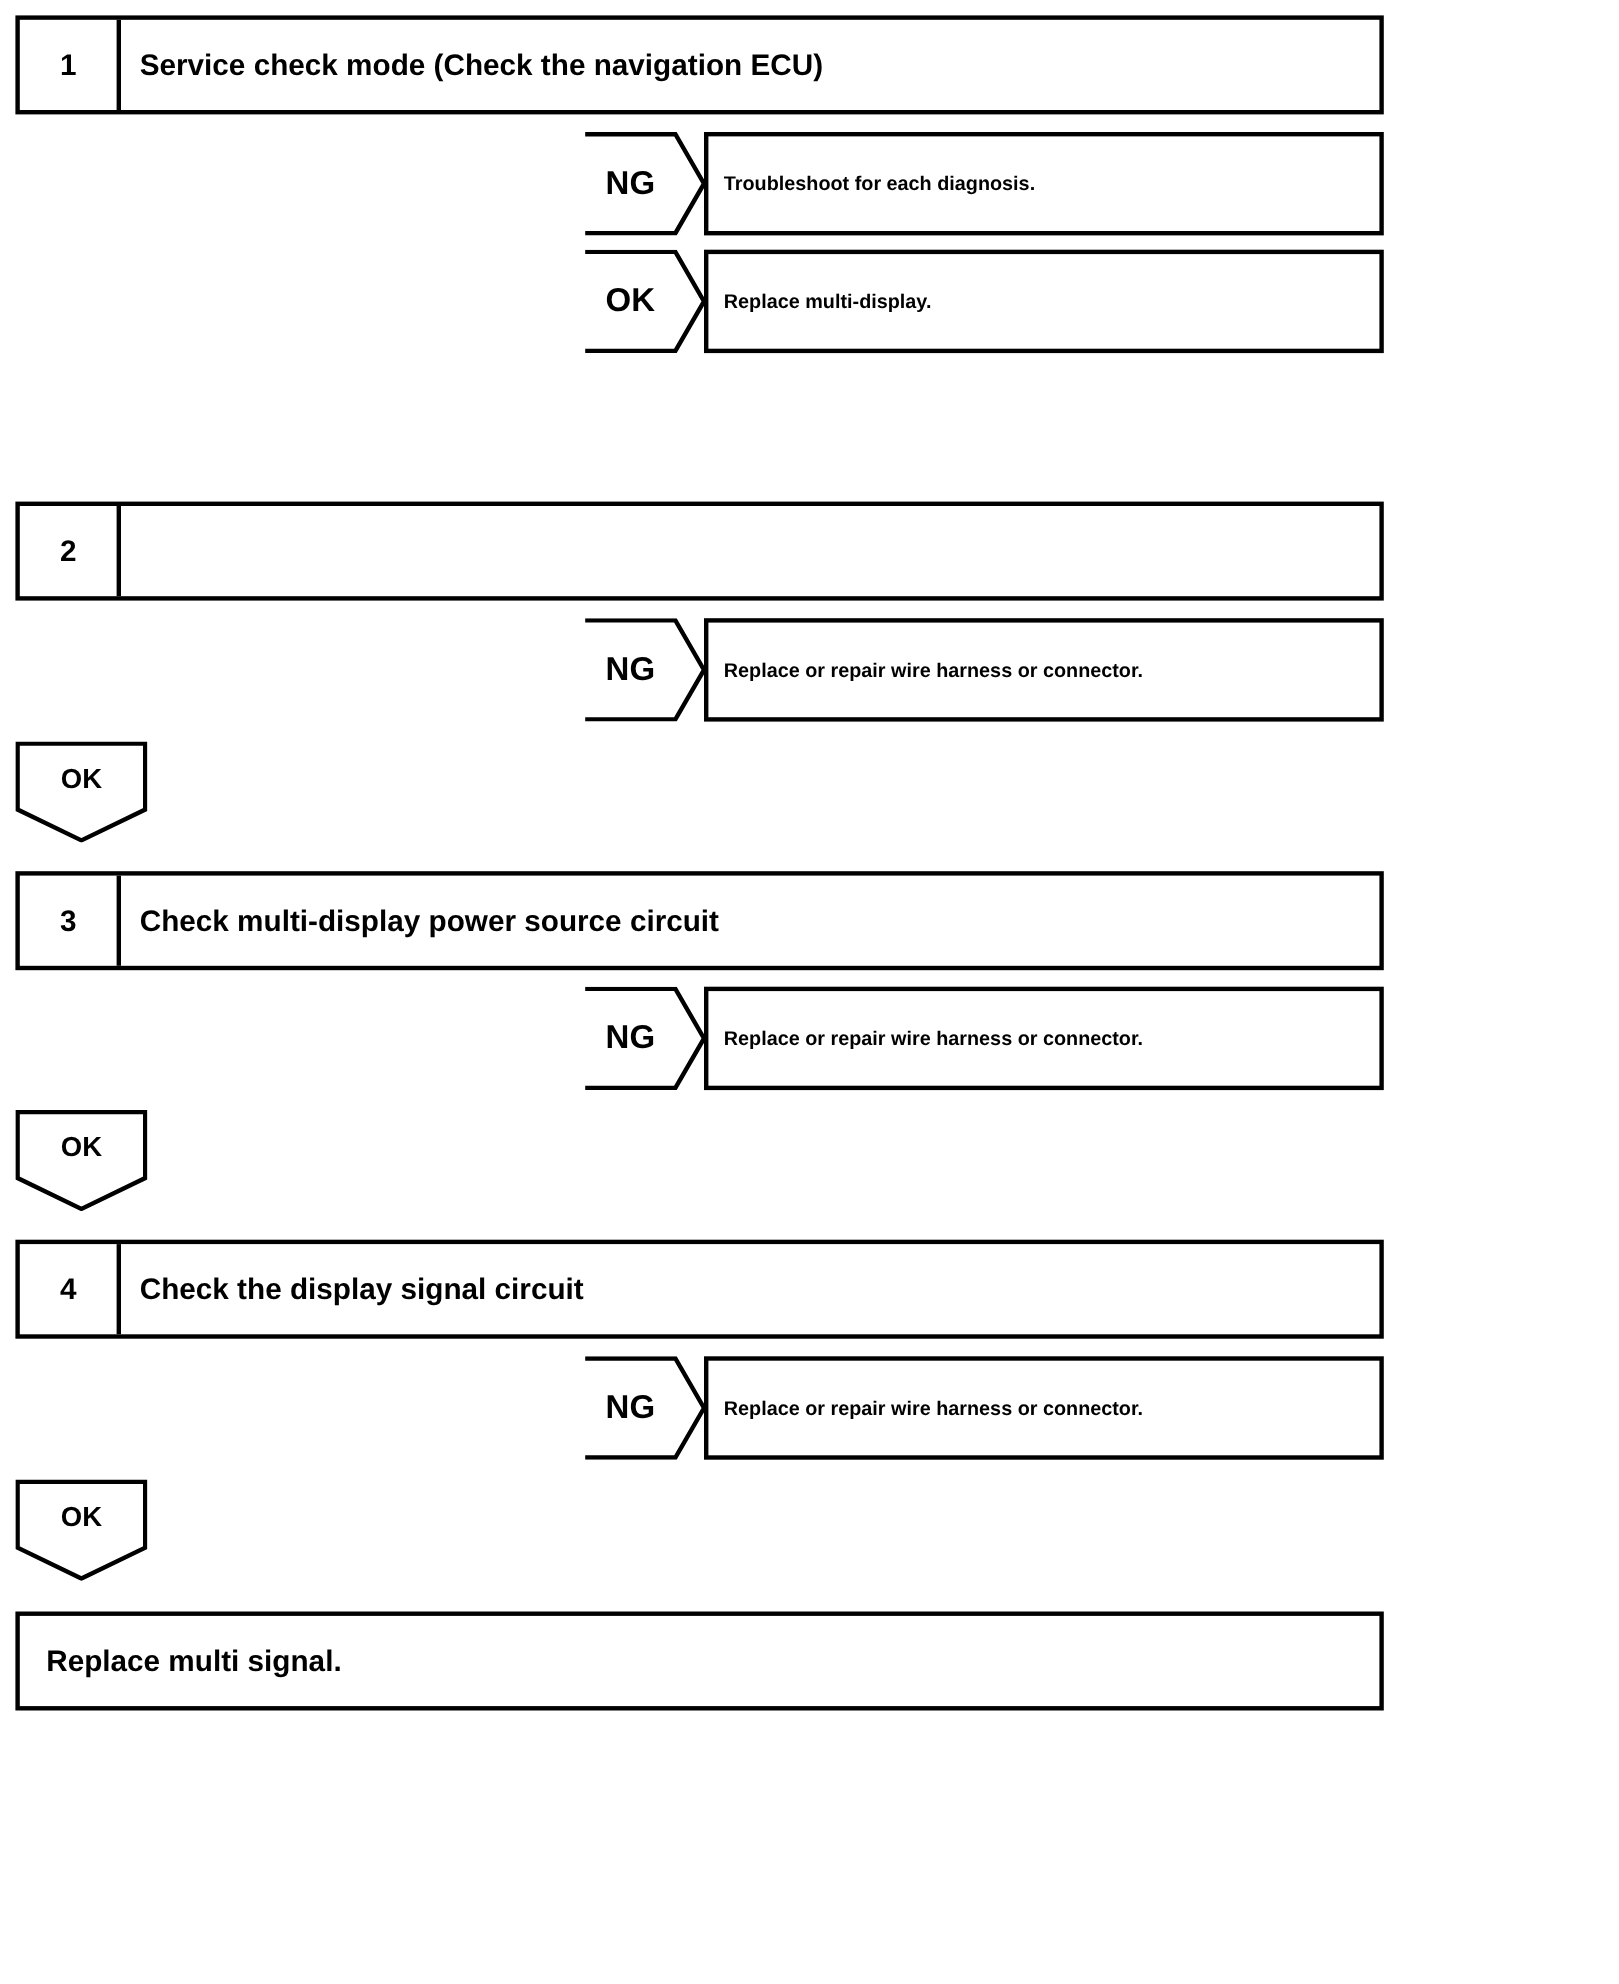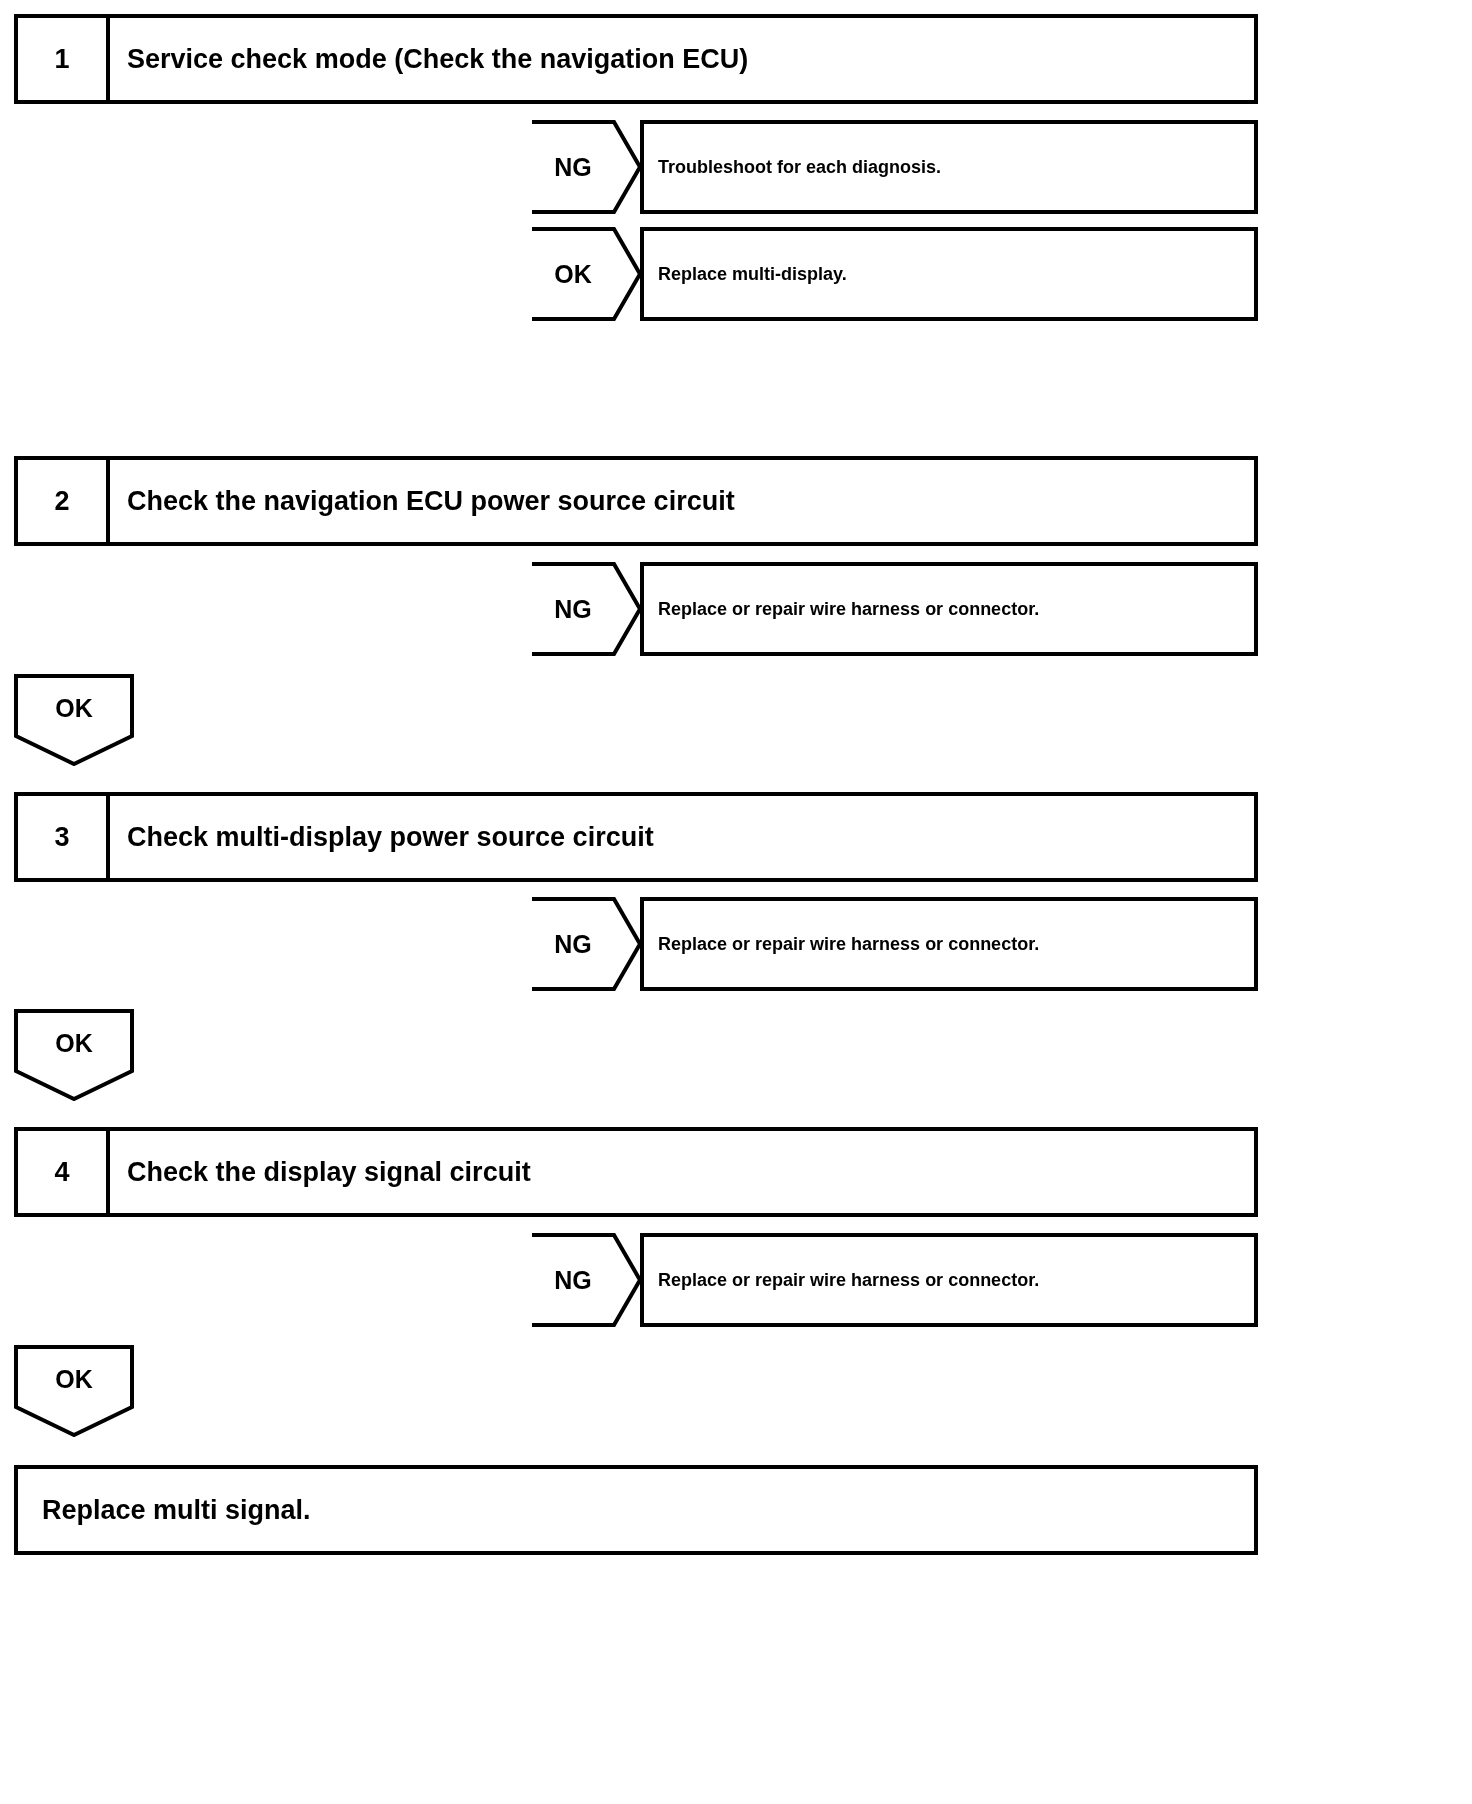--- a/index.html
+++ b/index.html
@@ -77,21 +77,21 @@
   }
   .branch-chevron .chev-label {
     position: absolute;
     left: 0;
     top: 0;
     width: 86px;
     height: 94px;
     display: flex;
     align-items: center;
     justify-content: center;
-    font-size: 25px;
+    font-size: 30px;
     font-weight: bold;
     text-align: right;
   }
   .branch-box {
     position: absolute;
     left: 110px;
     top: 0;
     width: 618px;
     height: 94px;
     border: 4px solid #000;
@@ -171,21 +171,20 @@
         <path d="M 2 2 L 84 2 L 110 47 L 84 92 L 2 92" fill="none" stroke="#000" stroke-width="4"></path>
       </svg>
       <div class="chev-label">OK</div>
     </div>
     <div class="branch-box">Replace  multi-display.</div>
   </div>
 
 
   <div class="step-row" style="top:456px;">
     <div class="step-num">2</div>
-    <div class="step-title">Check the navigation ECU power source circuit</div>
   </div>
 
   <div class="branch" style="top:562px;">
     <div class="branch-chevron">
       <svg viewBox="0 0 112 94" xmlns="http://www.w3.org/2000/svg">
         <path d="M 2 2 L 84 2 L 110 47 L 84 92 L 2 92" fill="none" stroke="#000" stroke-width="4"></path>
       </svg>
       <div class="chev-label">NG</div>
     </div>
     <div class="branch-box">Replace or repair wire harness or connector.</div>

